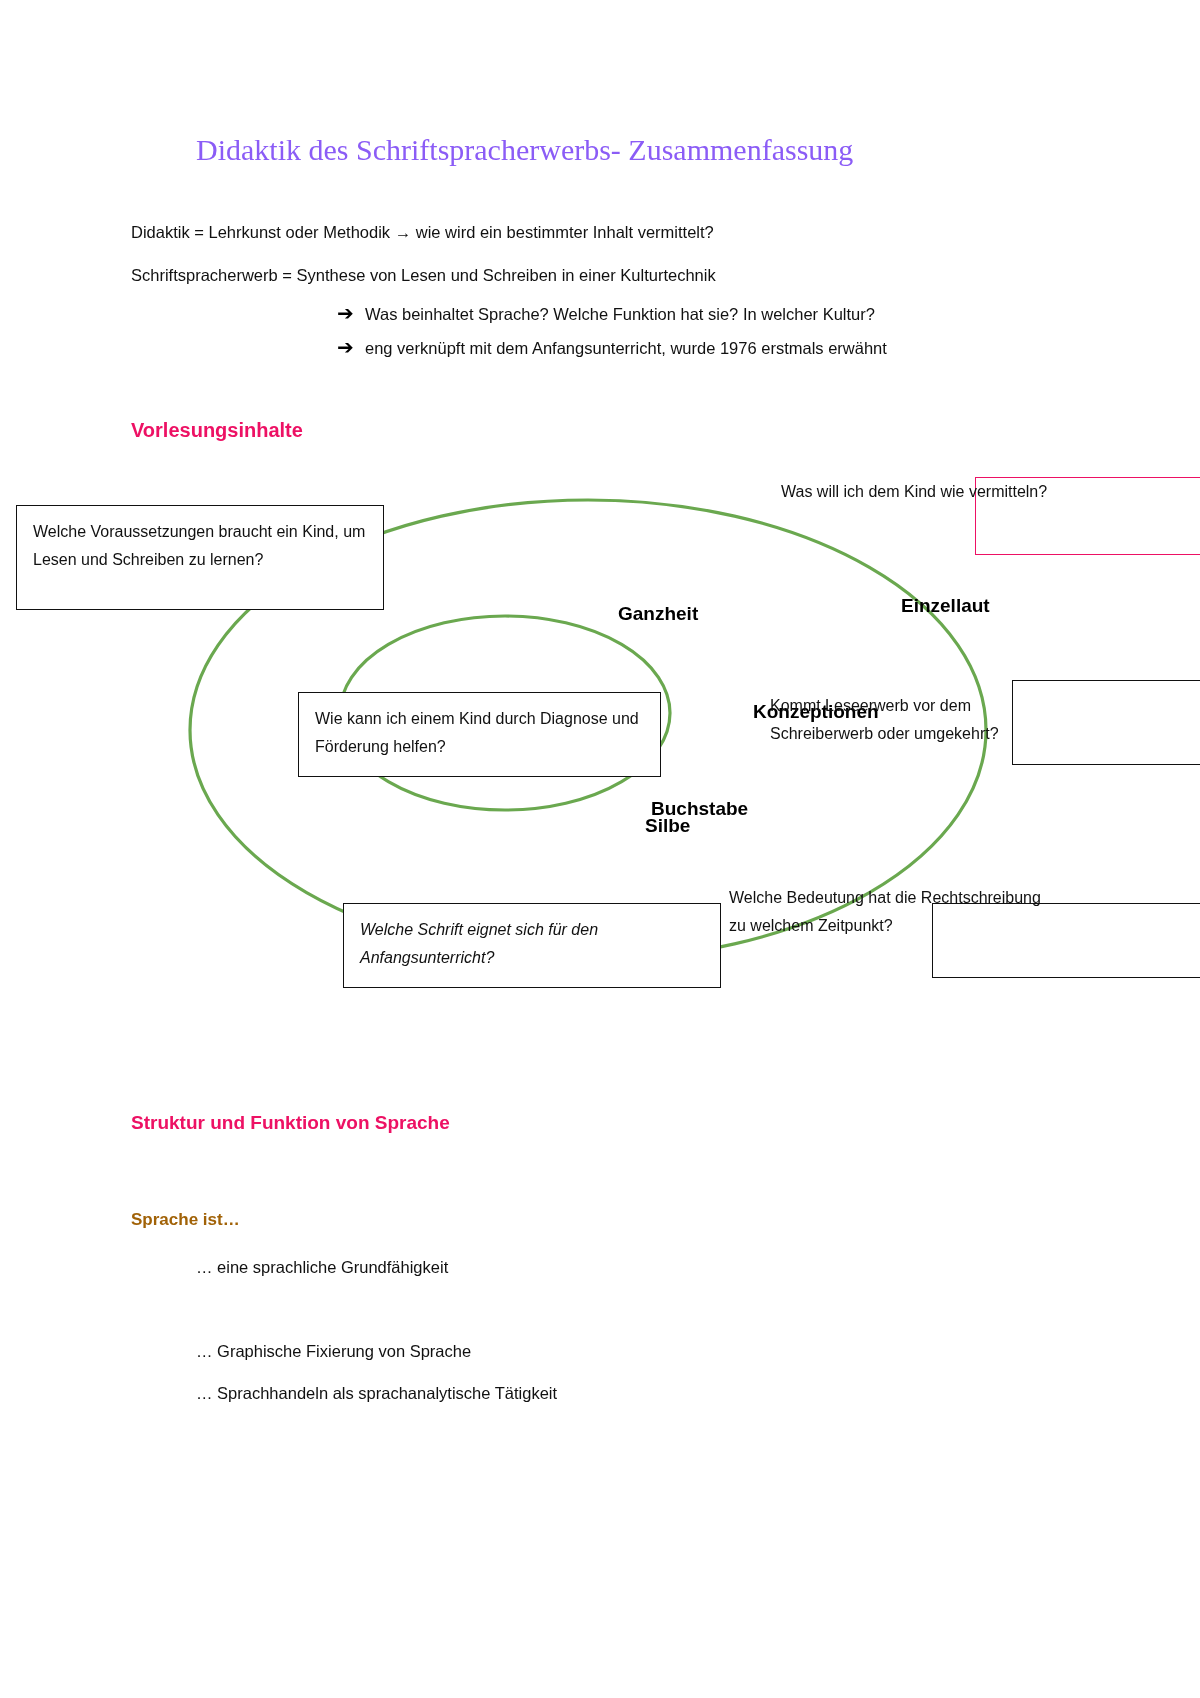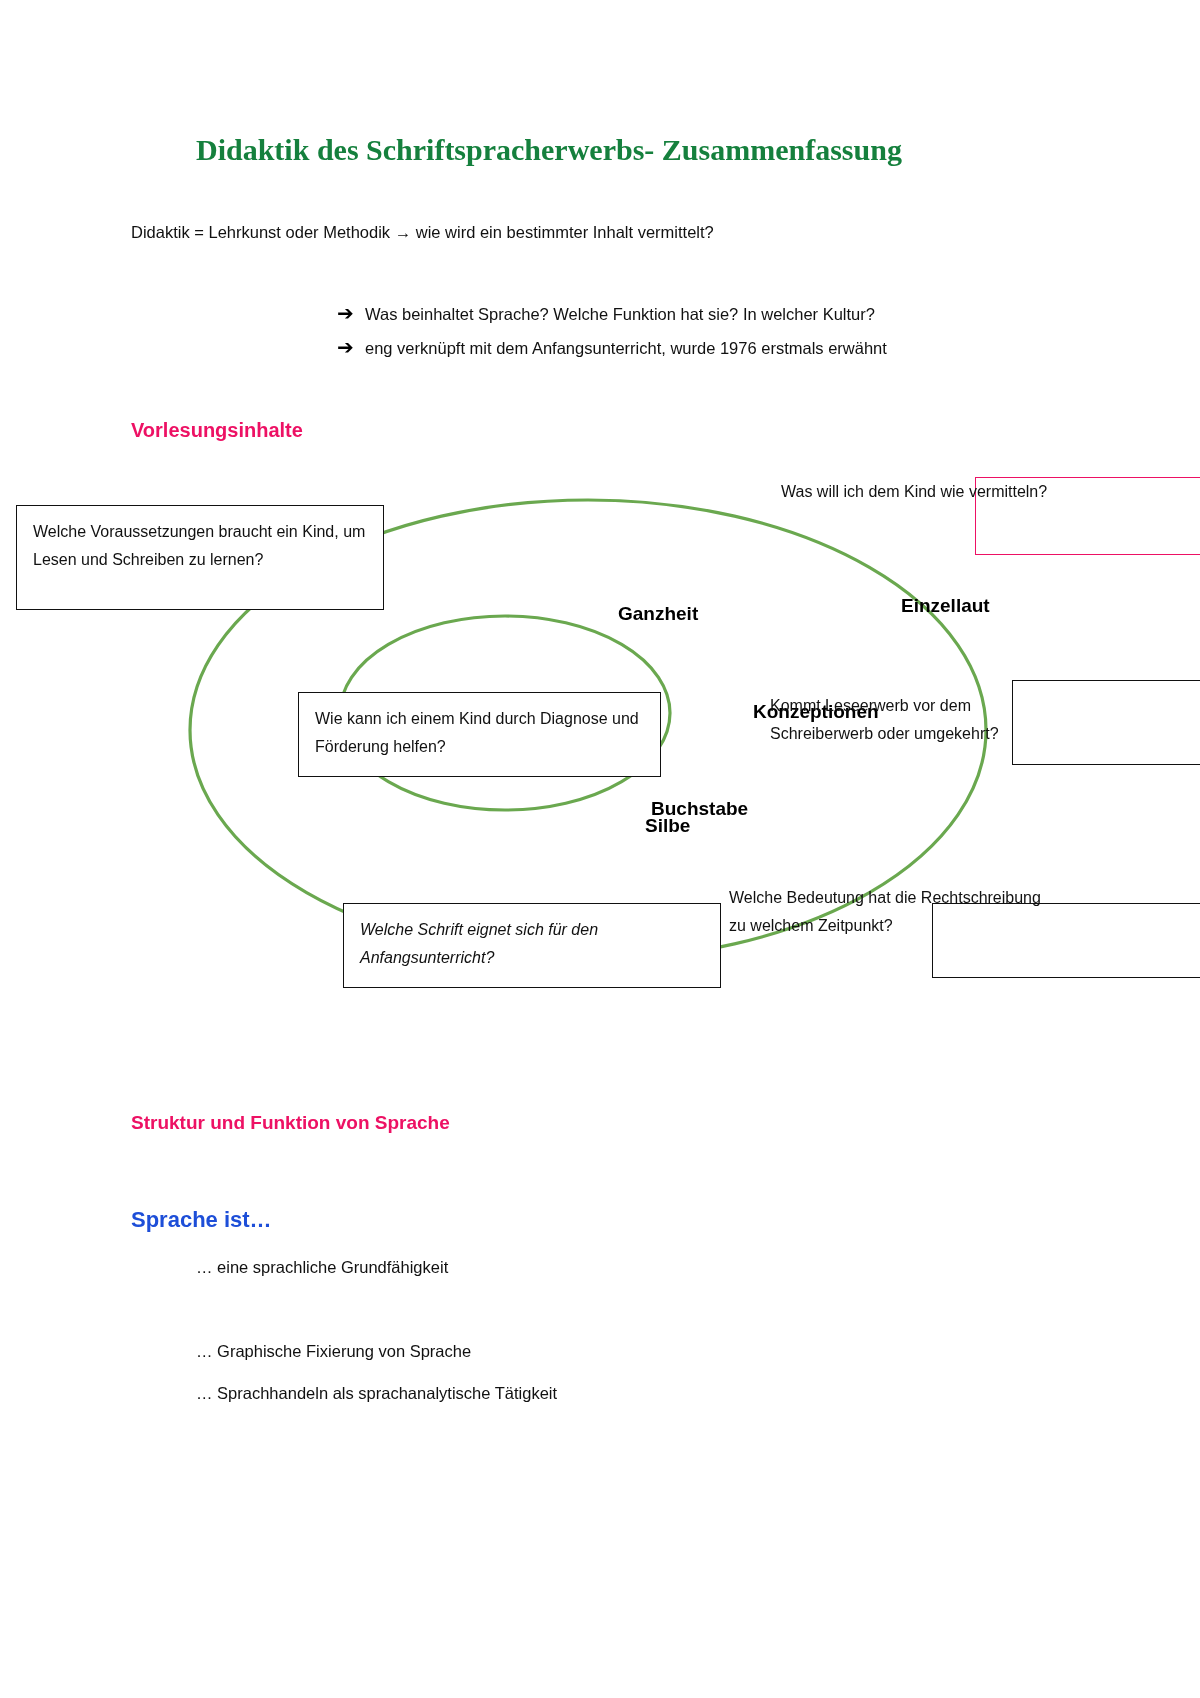--- a/index.html
+++ b/index.html
@@ -20,24 +20,24 @@
     overflow: hidden;
   }
 
   
   .doc-title {
     position: absolute;
     left: 196px;
     top: 131px;
     width: 900px;
     font-family: "Liberation Serif", "DejaVu Serif", serif;
-    font-weight: bold;
+    font-weight: normal;
     font-size: 30px;
     line-height: 38px;
-    color: #15803d;
+    color: #8b5cf6;
     letter-spacing: 0px;
     white-space: nowrap;
   }
 
   
   .body-line {
     position: absolute;
     font-size: 16.5px;
     line-height: 24px;
     color: #111111;
@@ -150,23 +150,23 @@
   .txt-vermitteln { left: 781px; top: 23px; }
   .txt-kommt-1    { left: 770px; top: 237px; text-align: right; }
   .txt-kommt-2    { left: 770px; top: 265px; }
   .txt-rechts-1   { left: 729px; top: 429px; }
   .txt-rechts-2   { left: 729px; top: 457px; }
 
   
   .sub-heading {
     position: absolute;
     font-weight: bold;
-    font-size: 22px;
+    font-size: 17px;
     line-height: 24px;
-    color: #1d4ed8;
+    color: #a16207;
     white-space: nowrap;
   }
   .heading-sprache-ist { left: 131px; top: 1208px; }
 
   .dots-item {
     position: absolute;
     left: 196px;
     font-size: 16.5px;
     line-height: 24px;
     color: #111111;
@@ -179,20 +179,21 @@
 </style>
 </head>
 <body>
 
 <div id="page">
 
   <div class="doc-title">Didaktik des Schriftspracherwerbs- Zusammenfassung</div>
 
   <div class="body-line intro-1">Didaktik = Lehrkunst oder Methodik → wie wird ein bestimmter Inhalt vermittelt?</div>
 
+  <div class="body-line intro-2">Schriftspracherwerb  =  Synthese von Lesen und Schreiben in einer Kulturtechnik</div>
 
   <div class="arrow-row arrow-1">
     <span class="arrow-glyph">➔</span>
     <span>Was beinhaltet Sprache? Welche Funktion hat sie? In welcher Kultur?</span>
   </div>
 
   <div class="arrow-row arrow-2">
     <span class="arrow-glyph">➔</span>
     <span>eng verknüpft mit dem Anfangsunterricht, wurde 1976 erstmals erwähnt</span>
   </div>

